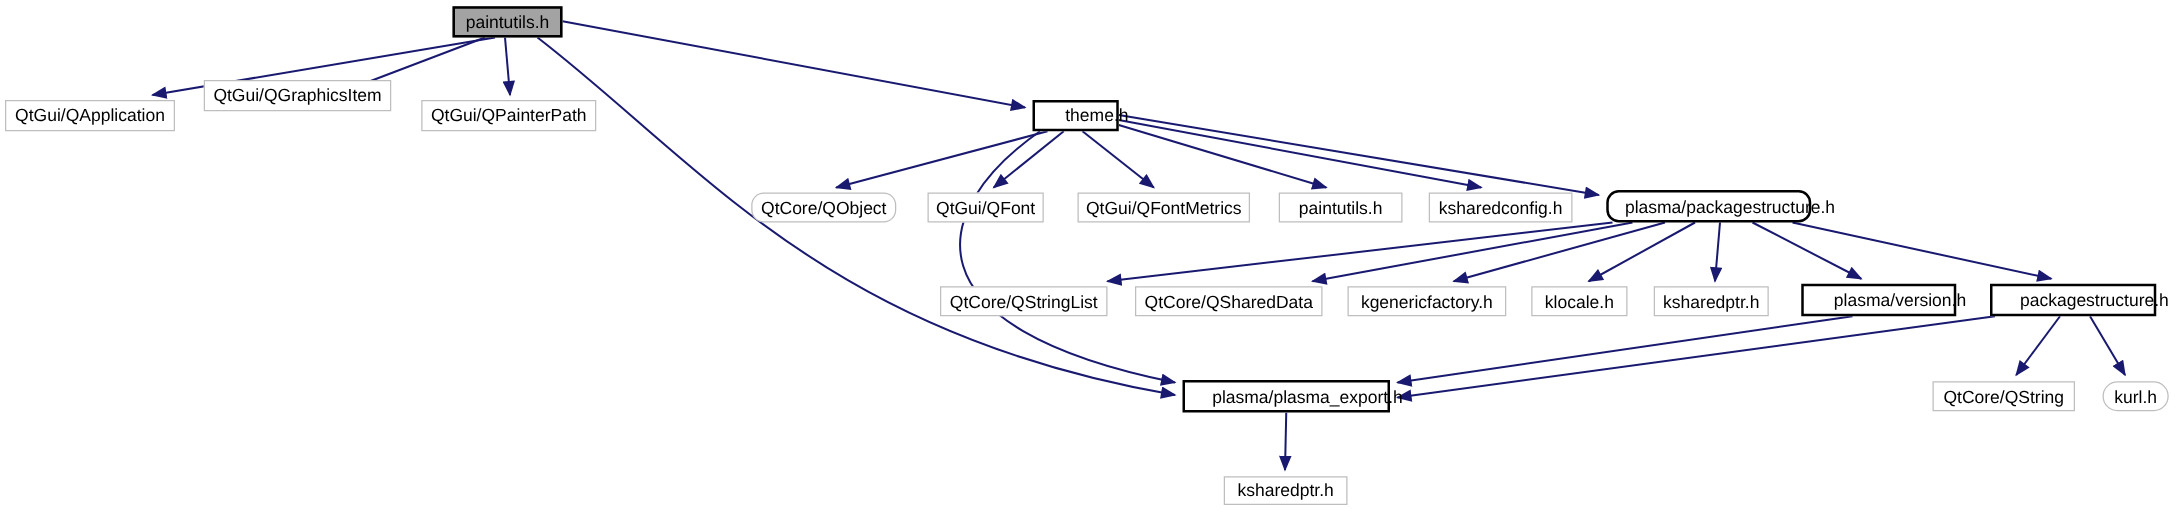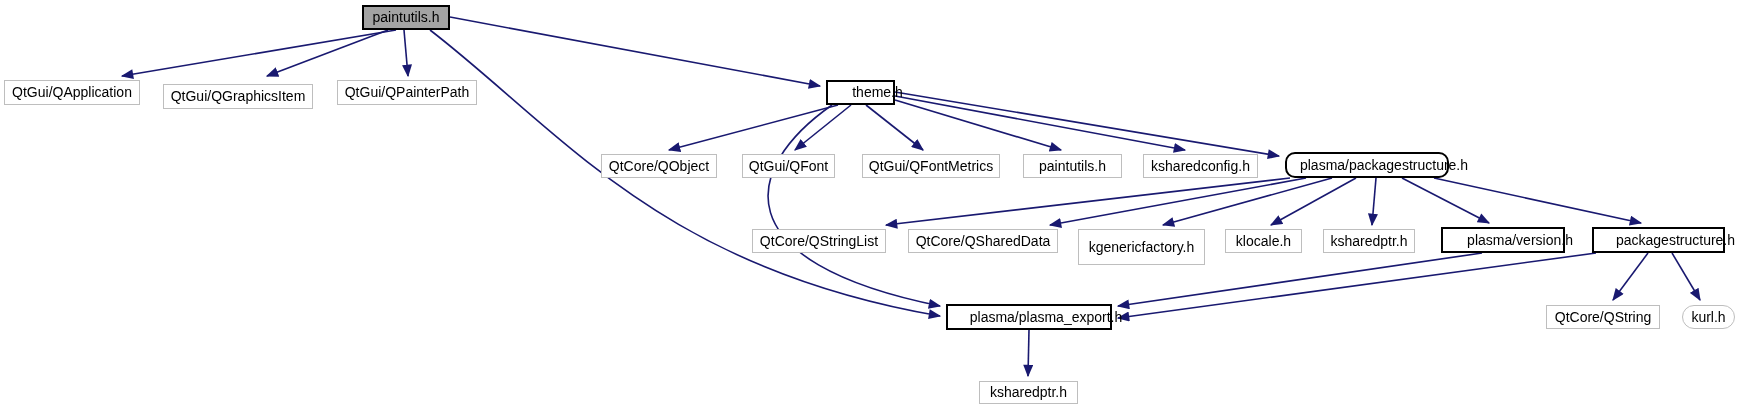--- a/index.html
+++ b/index.html
@@ -83,34 +83,34 @@
     <path class="edge" d="M1482,253 L1118,306" marker-end="url(#arrow)"></path>
     <path class="edge" d="M1596,253 L1118,318" marker-end="url(#arrow)"></path>
     <path class="edge" d="M1648,253 L1613,300" marker-end="url(#arrow)"></path>
     <path class="edge" d="M1672,253 L1700,300" marker-end="url(#arrow)"></path>
     <path class="edge" d="M1029,330 L1028,376" marker-end="url(#arrow)"></path>
   </svg>
 
   <div class="node current" style="left:362px;  top:5px;   width:88px;  height:25px;">paintutils.h</div>
 
   <div class="node" style="left:4px;    top:80px;  width:136px; height:25px;">QtGui/QApplication</div>
-  <div class="node" style="left:163px;  top:84px;  width:150px; height:25px;">QtGui/QGraphicsItem</div>
+  <div class="node" style="left:163px;  top:64px;  width:150px; height:25px;">QtGui/QGraphicsItem</div>
   <div class="node" style="left:337px;  top:80px;  width:140px; height:25px;">QtGui/QPainterPath</div>
   <div class="node linked" style="left:826px;  top:80px;  width:69px;  height:25px;">theme.h</div>
 
-  <div class="node" style="left:601px;  top:154px; width:116px; height:24px;">QtCore/QObject</div>
+  <div class="node" style="left:601px;  top:154px; width:116px; height:24px;border-radius:10px;">QtCore/QObject</div>
   <div class="node" style="left:742px;  top:154px; width:93px;  height:24px;">QtGui/QFont</div>
   <div class="node" style="left:862px;  top:154px; width:138px; height:24px;">QtGui/QFontMetrics</div>
   <div class="node" style="left:1023px; top:154px; width:99px;  height:24px;">paintutils.h</div>
   <div class="node" style="left:1143px; top:154px; width:115px; height:24px;">ksharedconfig.h</div>
   <div class="node linked" style="left:1285px; top:152px; width:164px; height:26px;border-radius:10px;">plasma/packagestructure.h</div>
 
   <div class="node" style="left:752px;  top:229px; width:134px; height:24px;">QtCore/QStringList</div>
   <div class="node" style="left:908px;  top:229px; width:150px; height:24px;">QtCore/QSharedData</div>
-  <div class="node" style="left:1078px; top:229px; width:127px; height:36px;">kgenericfactory.h</div>
+  <div class="node" style="left:1078px; top:229px; width:127px; height:24px;">kgenericfactory.h</div>
   <div class="node" style="left:1225px; top:229px; width:77px;  height:24px;">klocale.h</div>
   <div class="node" style="left:1323px; top:229px; width:92px;  height:24px;">ksharedptr.h</div>
   <div class="node linked" style="left:1441px; top:227px; width:124px; height:26px;">plasma/version.h</div>
   <div class="node linked" style="left:1592px; top:227px; width:133px; height:26px;">packagestructure.h</div>
 
   <div class="node linked" style="left:946px;  top:304px; width:166px; height:26px;">plasma/plasma_export.h</div>
   <div class="node" style="left:1546px; top:305px; width:114px; height:24px;">QtCore/QString</div>
   <div class="node" style="left:1682px; top:305px; width:53px;  height:24px;border-radius:12px;">kurl.h</div>
 
   <div class="node" style="left:979px;  top:381px; width:99px;  height:23px;">ksharedptr.h</div>

